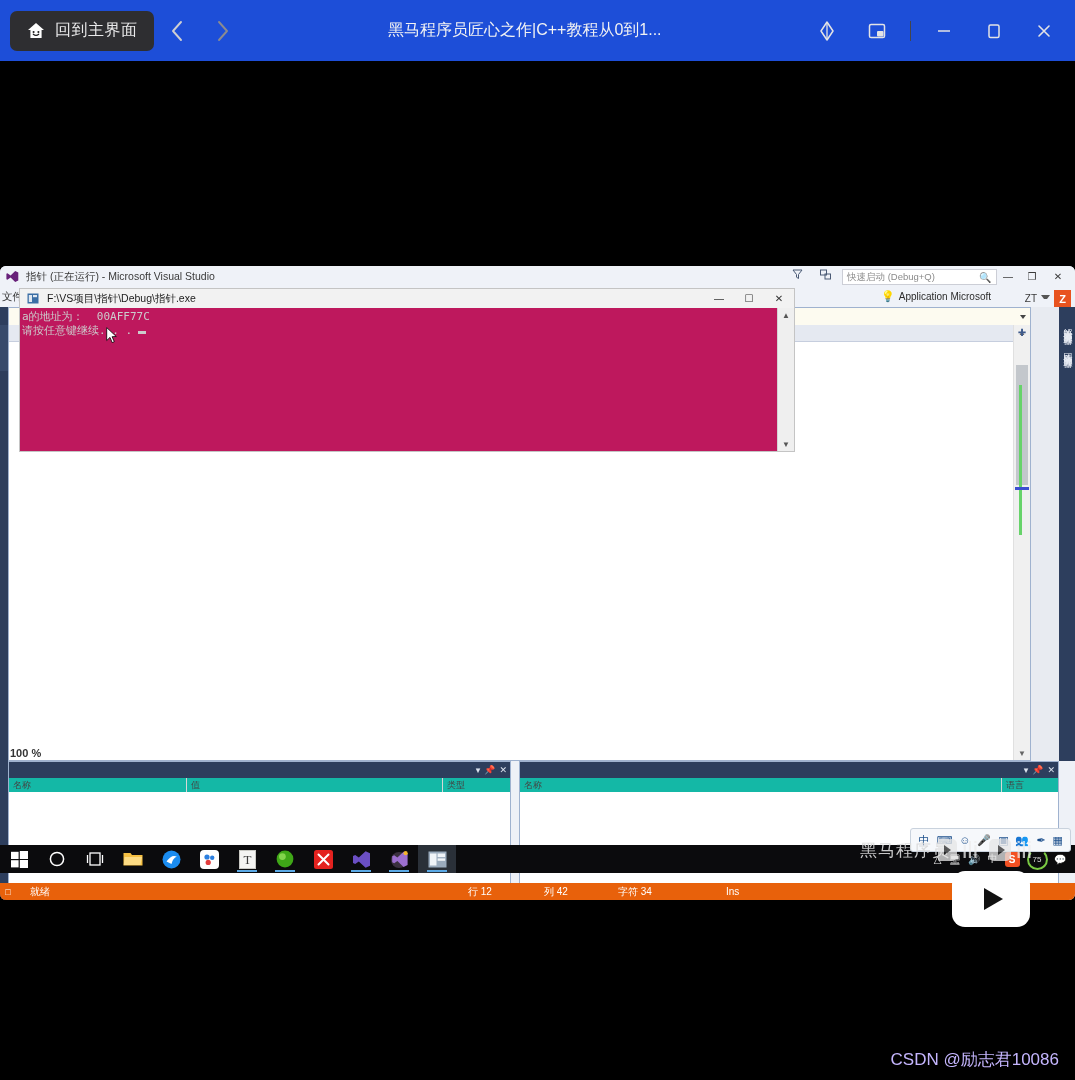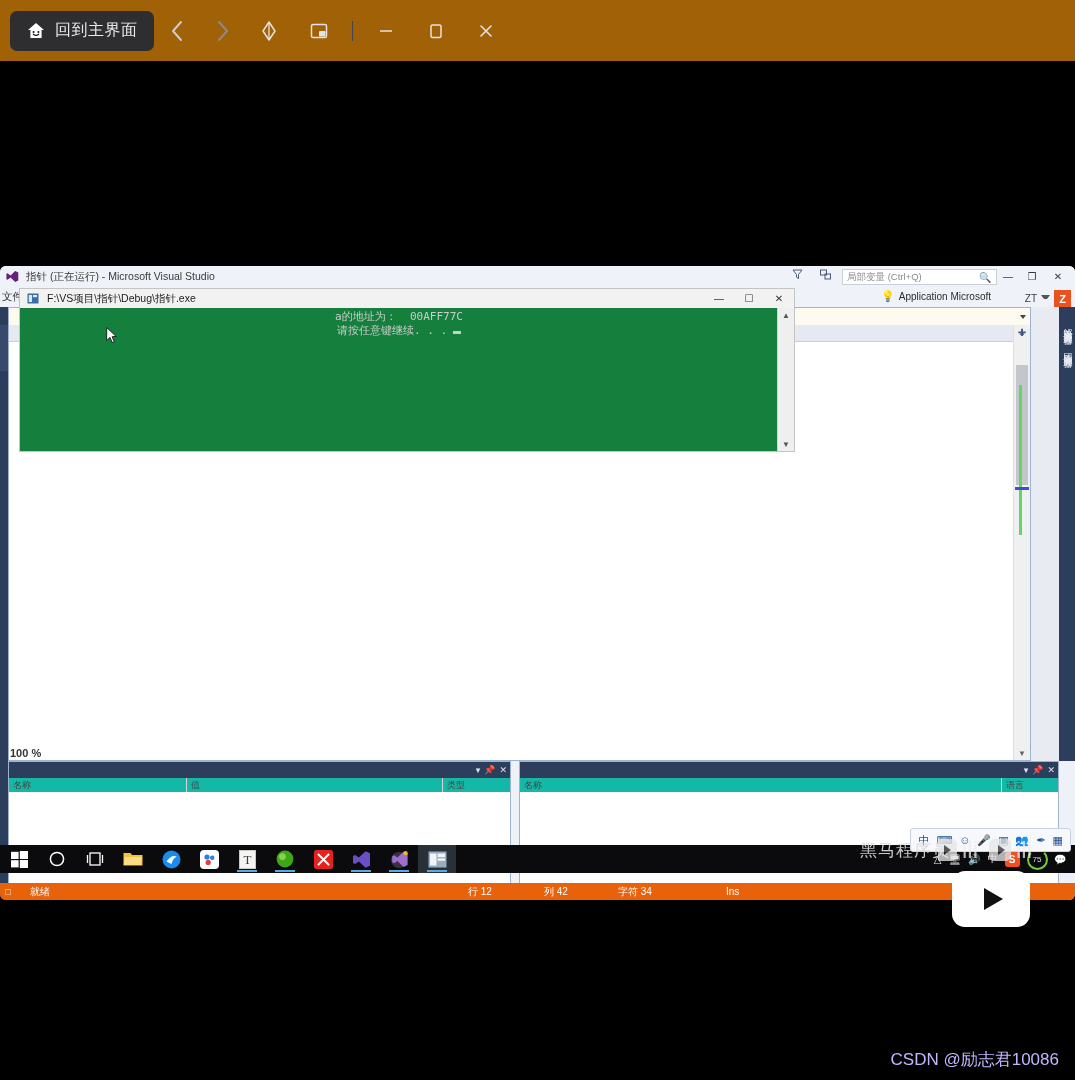--- a/index.html
+++ b/index.html
@@ -1,21 +1,21 @@
 <!DOCTYPE html>
 <html><head>
 <meta charset="utf-8">
 <style>
   html,body{margin:0;padding:0;background:#000;}
   body{width:1075px;height:1080px;overflow:hidden;position:relative;
        font-family:"Liberation Sans","DejaVu Sans",sans-serif;}
 
   
   #player-topbar{position:absolute;left:0;top:0;width:1075px;height:61px;
-     background:#a16207;display:flex;align-items:center;}
+     background:#1d4ed8;display:flex;align-items:center;}
   #home-button{display:flex;align-items:center;gap:9px;background:#2e2e31;
      border-radius:7px;height:40px;padding:0 16px;margin-left:10px;cursor:pointer;}
   #home-button .home-ico{width:20px;height:20px;position:relative;}
   #home-button .home-ico svg{display:block;}
   #home-button .lbl{color:#e9e9ea;font-size:16px;letter-spacing:.5px;}
   .navchev{width:46px;height:46px;display:flex;align-items:center;justify-content:center;
      color:#cfcfd2;font-size:23px;cursor:pointer;}
   .navchev.dim{color:#8b8b90;}
   #player-title{flex:1;text-align:center;color:#f2f2f3;font-size:16px;
      white-space:nowrap;overflow:hidden;text-overflow:ellipsis;padding:0 30px;}
@@ -110,30 +110,30 @@
   .bp-tab.sel{background:#5a6f96;color:#fff;}
 
   
   #vs-status{position:absolute;left:0;right:0;bottom:0;height:17px;background:#e8610b;
      display:flex;align-items:center;font-size:10px;color:#fff;}
   #vs-status .st-ico{width:16px;text-align:center;font-size:9px;}
   #vs-status .st-ready{margin-left:14px;}
   #vs-status .sp{position:absolute;}
 
   
-  #console-window{position:absolute;left:19px;top:227px;width:776px;height:164px;text-align:center;}
+  #console-window{position:absolute;left:19px;top:227px;width:776px;height:164px;}
   #console-titlebar{height:20px;background:#f2f2f2;border:1px solid #c4c4c4;
      border-bottom:none;display:flex;align-items:center;box-sizing:border-box;}
   #console-titlebar .cico{width:16px;height:14px;margin-left:5px;display:flex;
      align-items:center;justify-content:center;}
   #console-titlebar .ctext{margin-left:6px;font-size:10.5px;color:#1c1c1c;}
   #console-titlebar .cbtns{margin-left:auto;display:flex;}
   #console-titlebar .cbtn{width:30px;height:19px;display:flex;align-items:center;
      justify-content:center;font-size:10px;color:#333;cursor:pointer;}
-  #console-body{position:relative;height:calc(100% - 20px);background:#15803d;
+  #console-body{position:relative;height:calc(100% - 20px);background:#be185d;
      border:1px solid #c4c4c4;border-top:none;box-sizing:border-box;}
   #console-text{position:absolute;left:2px;top:2px;right:18px;
      font-family:"DejaVu Sans Mono","Liberation Mono",monospace;
      font-size:11px;line-height:13.5px;color:#ccc;white-space:pre;}
   #console-caret{display:inline-block;width:8px;height:3px;background:#ccc;
      vertical-align:baseline;margin-left:6px;}
   #console-scroll{position:absolute;right:0;top:0;bottom:0;width:16px;background:#efefef;
      border-left:1px solid #d4d4d4;}
   #console-scroll .a{height:14px;display:flex;align-items:center;justify-content:center;
      font-size:8px;color:#555;}
@@ -191,20 +191,21 @@
     <svg width="14" height="22" viewBox="0 0 14 22">
       <path d="M11 2 L3 11 L11 20" stroke="#cfcfd2" stroke-width="1.9" fill="none" stroke-linecap="round" stroke-linejoin="round"></path>
     </svg>
   </div>
   <div class="navchev dim">
     <svg width="14" height="22" viewBox="0 0 14 22">
       <path d="M3 2 L11 11 L3 20" stroke="#8b8b90" stroke-width="1.9" fill="none" stroke-linecap="round" stroke-linejoin="round"></path>
     </svg>
   </div>
 
+  <div id="player-title">黑马程序员匠心之作|C++教程从0到1...</div>
 
   <div id="topbar-right">
     <div class="tb-btn">
       <svg width="20" height="22" viewBox="0 0 20 22">
         <path d="M10 2 L16 11 L10 20 L4 11 Z" stroke="#e3e3e5" stroke-width="1.5" fill="none" stroke-linejoin="round"></path>
         <path d="M10 2 L10 20" stroke="#e3e3e5" stroke-width="1.3"></path>
       </svg>
     </div>
     <div class="tb-btn">
       <svg width="20" height="20" viewBox="0 0 20 20">
@@ -249,21 +250,21 @@
           </svg>
       </span>
       <span id="vs-feedback-ico">
         <svg width="11" height="11" viewBox="0 0 11 11">
             <rect x="0.5" y="1" width="6" height="5" stroke="#4a5a75" fill="none" stroke-width="1"></rect>
             <rect x="5" y="5" width="5.5" height="5" stroke="#4a5a75" fill="none" stroke-width="1"></rect>
           </svg>
       </span>
 
       <div id="vs-quicklaunch">
-        <span class="ql-text">局部变量 (Ctrl+Q)</span>
+        <span class="ql-text">快速启动 (Debug+Q)</span>
         <span class="ql-mag">🔍</span>
       </div>
 
       <div class="vs-wbtn" style="right:56px">—</div>
       <div class="vs-wbtn" style="right:32px">❐</div>
       <div class="vs-wbtn" style="right:6px">✕</div>
     </div>
 
     <div id="vs-menubar">
       <span class="mi">文件</span>

